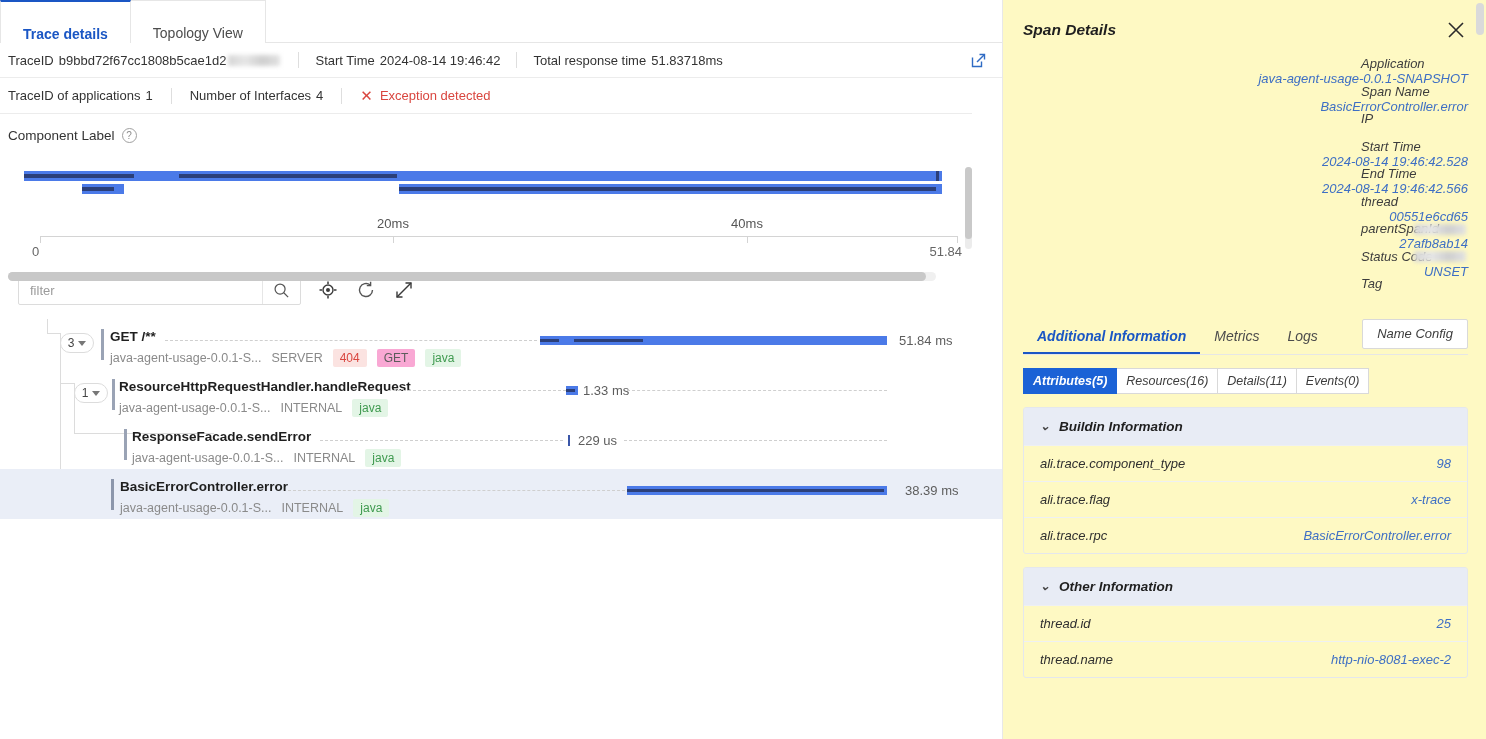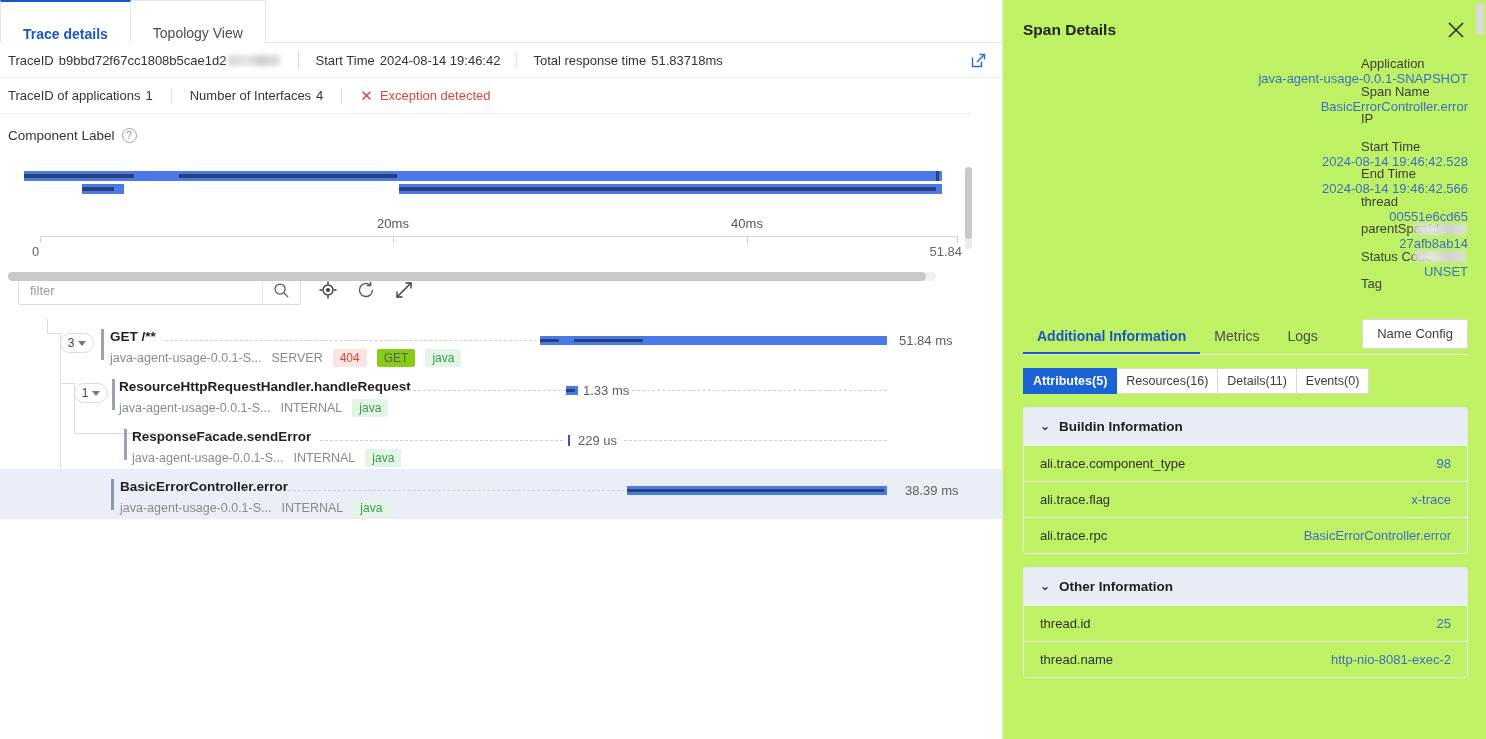--- a/index.html
+++ b/index.html
@@ -226,21 +226,21 @@
     font-size: 13.5px; font-weight: bold; color: #1f1f1f;
     white-space: nowrap;
   }
   .span-meta {
     position: absolute; top: 30px;
     display: flex; align-items: center; gap: 10px;
     font-size: 12.5px; color: #8a8a8a; white-space: nowrap;
   }
   .chip { padding: 1px 7px; border-radius: 2px; font-size: 12px; line-height: 16px; }
   .chip-404 { background: #fbe3e1; color: #d9463f; }
-  .chip-get { background: #84cc16; color: #5c5c5c; }
+  .chip-get { background: #f9a8d4; color: #5c5c5c; }
   .chip-java { background: #e3f5e6; color: #3f9a4f; }
 
   .dashline {
     position: absolute; top: 21px; height: 1px;
     border-top: 1px dashed #cfcfcf;
   }
   .tl-bar-light {
     position: absolute; top: 17px; height: 9px; background: #4b7ae8;
   }
   .tl-bar-dark {
@@ -255,24 +255,25 @@
   }
 
   
   .conn { position: absolute; background: #dcdcdc; }
   .conn-v { width: 1px; }
   .conn-h { height: 1px; }
 
   
   .right {
     width: 483px; height: 739px;
-    background: #bef264;
+    background: #fef9c3;
     position: relative;
     padding: 0 18px 0 20px;
     overflow: hidden;
+    font-style: italic;
   }
   .sd-header {
     display: flex; align-items: center; justify-content: space-between;
     padding-top: 18px;
   }
   .sd-title { font-size: 15.5px; font-weight: bold; color: #1f1f1f; }
   .close-btn { cursor: pointer; width: 24px; height: 24px; display:flex; align-items:center; justify-content:center; }
 
   .kv-list { margin-top: 14px; }
   .kv {

